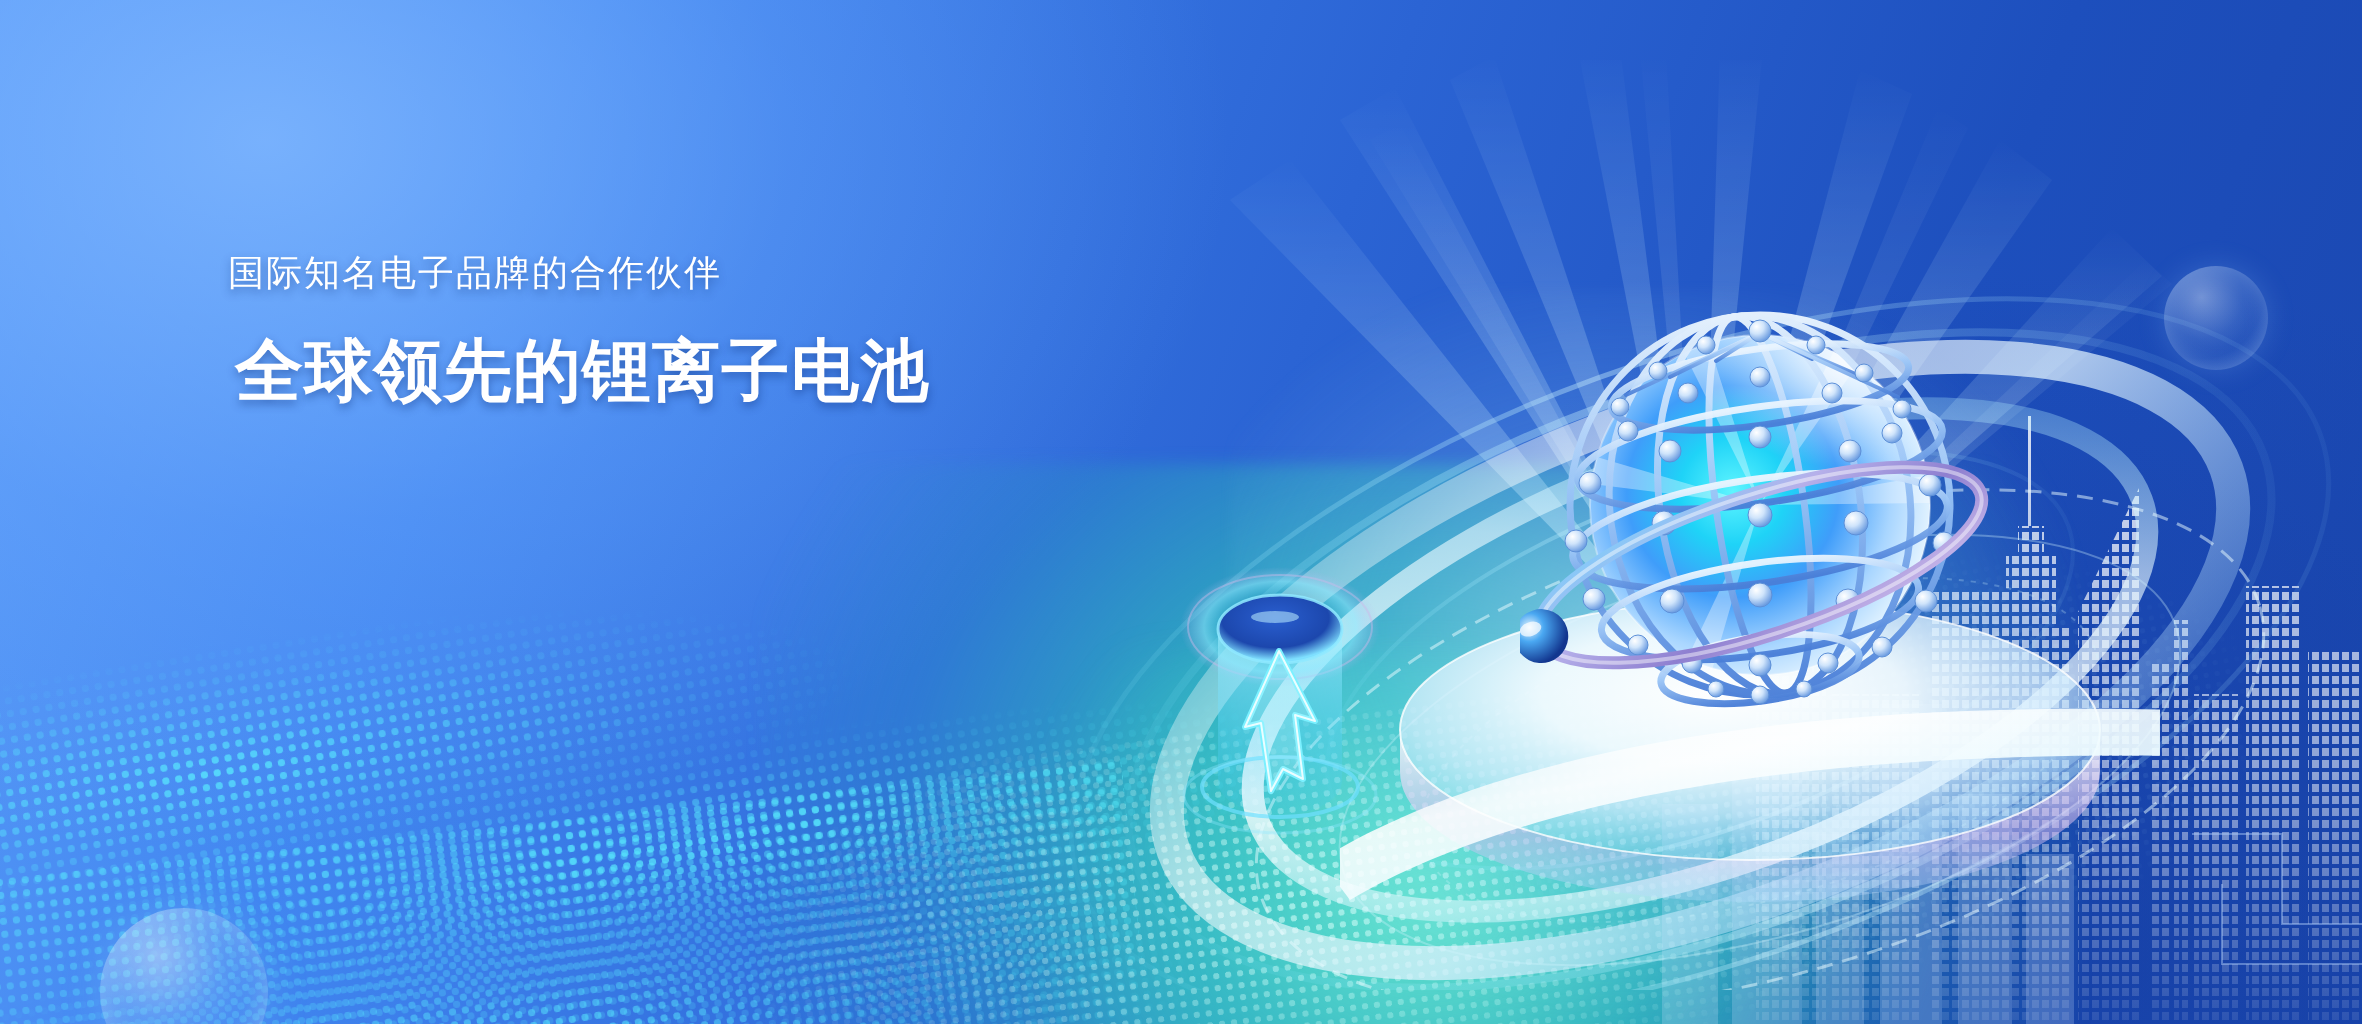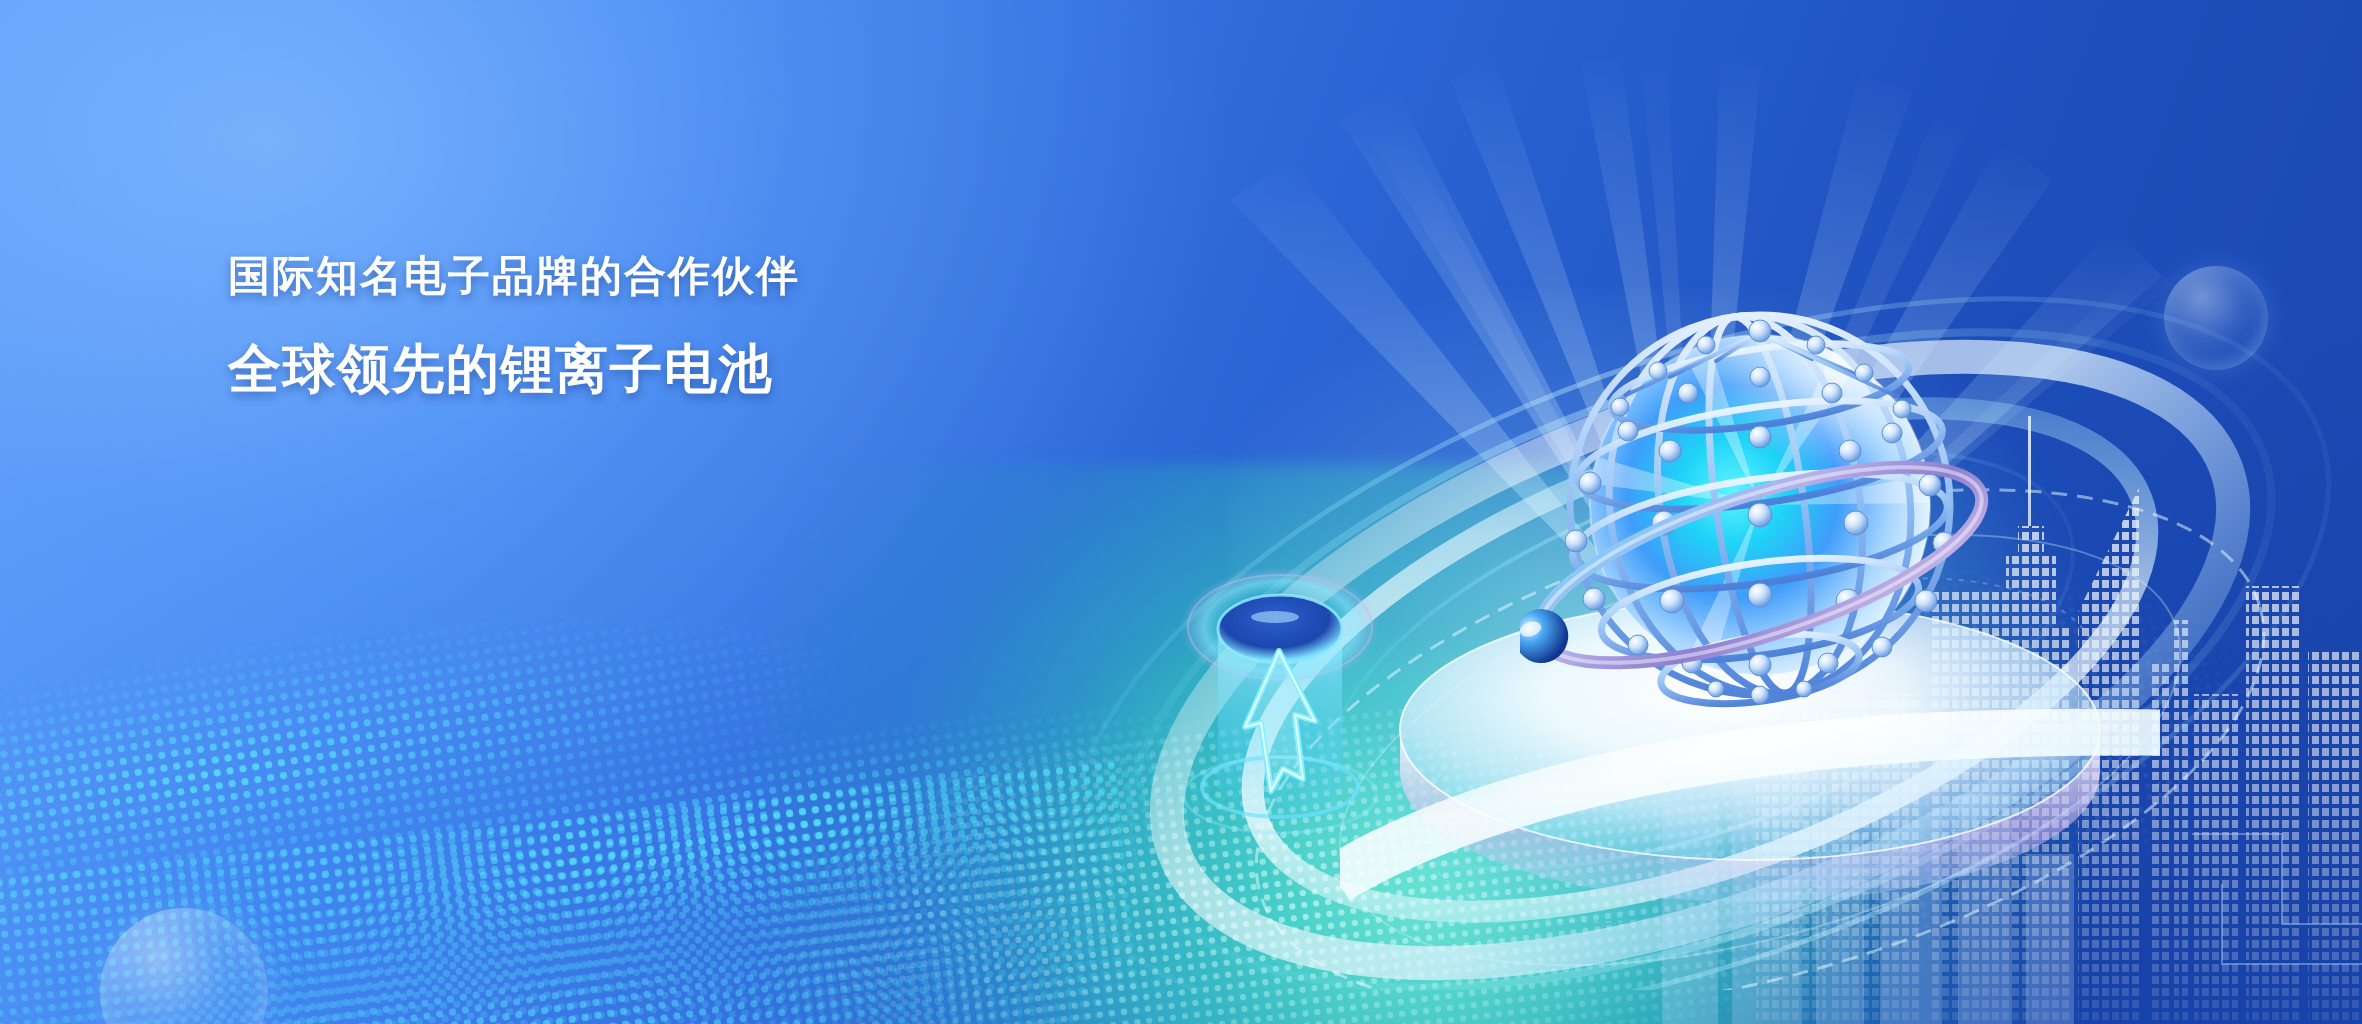--- a/index.html
+++ b/index.html
@@ -118,34 +118,34 @@
     box-shadow:inset 0 0 34px rgba(225,245,255,.30),0 0 40px rgba(140,210,255,.22);
   }
 
   
   #copy{
     position:absolute;left:228px;top:250px;width:900px;
     text-shadow:0 4px 10px rgba(10,45,120,.45);
   }
   #subtitle{
     color:#ffffff;
-    font-size:42px;
-    font-weight:700;
+    font-size:36px;
+    font-weight:400;
     letter-spacing:2px;
     line-height:1.25;
     margin:0 0 34px 0;
     white-space:nowrap;
   }
   .headline-line{
     color:#ffffff;
-    font-size:53px;
+    font-size:68px;
     font-weight:700;
     letter-spacing:1.5px;
     line-height:1.22;
-    margin:0;
+    margin:7px;
     white-space:nowrap;
   }
 </style>
 </head>
 <body>
 
 <div id="banner">
 
   <div class="wash" id="wash-topleft"></div>
   <div class="wash" id="wash-bottomright"></div>

